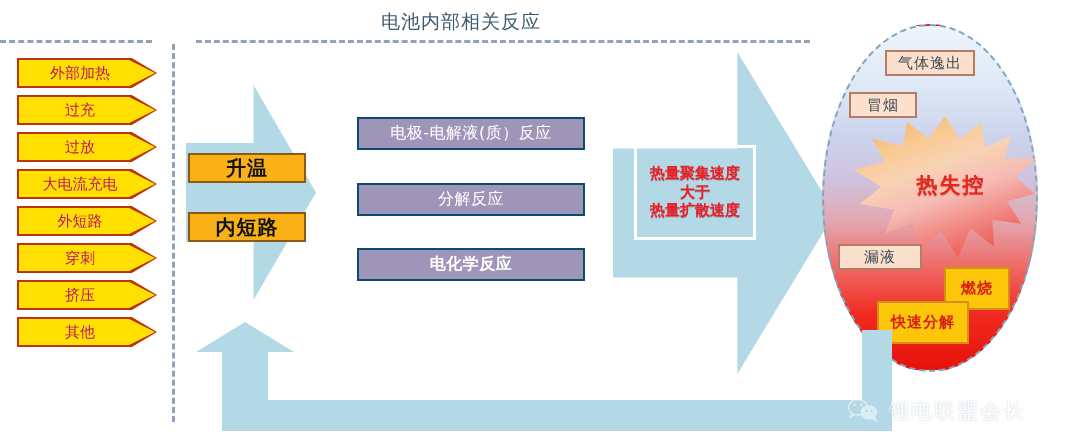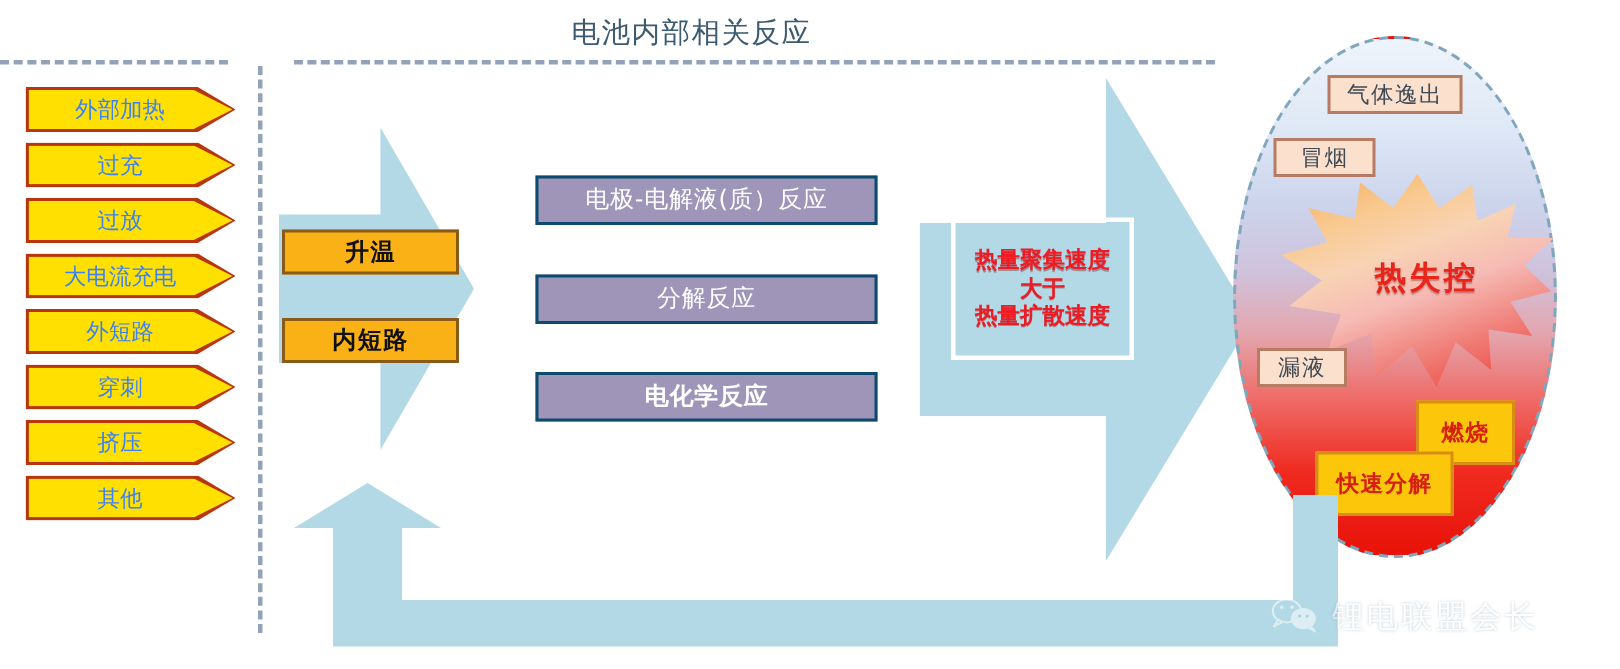--- a/index.html
+++ b/index.html
@@ -72,21 +72,21 @@
   .chevron .chev-fill {
     position: absolute;
     left: 2px; top: 2px; right: 2px; bottom: 2px;
     background: #ffe000;
     -webkit-clip-path: polygon(0 0, 81% 0, 100% 50%, 81% 100%, 0 100%);
     clip-path: polygon(0 0, 81% 0, 100% 50%, 81% 100%, 0 100%);
   }
   .chevron .chev-label {
     position: relative;
     z-index: 3;
-    color: #3b82f6;
+    color: #be185d;
     font-size: 15px;
     margin-right: 14px;
     white-space: nowrap;
     font-family: Liberation Mono, monospace;
   }
 
   
   #arrow-trigger {
     position: absolute;
     left: 186px;
@@ -101,21 +101,21 @@
     position: absolute;
     width: 118px;
     height: 30px;
     background: #f9b116;
     border: 2px solid #8a5a18;
     box-sizing: border-box;
     display: flex;
     align-items: center;
     justify-content: center;
     color: #111111;
-    font-size: 16px;
+    font-size: 20px;
     font-weight: bold;
     letter-spacing: 1px;
   }
   #tag-heat  { left: 188px; top: 153px; }
   #tag-short { left: 188px; top: 212px; }
 
   
   .reaction-box {
     position: absolute;
     height: 33px;
@@ -227,21 +227,21 @@
     display: flex;
     align-items: center;
     justify-content: center;
     color: #3f4a55;
     font-size: 15px;
     letter-spacing: 1px;
     white-space: nowrap;
   }
   #tag-gas   { left: 885px; top: 50px;  width: 90px; }
   #tag-smoke { left: 849px; top: 92px;  width: 68px; }
-  #tag-leak  { left: 838px; top: 232px; width: 60px; }
+  #tag-leak  { left: 838px; top: 244px; width: 84px; }
 
   
   .tag-bright {
     position: absolute;
     height: 43px;
     background: #fcc60b;
     border: 2px solid #d88d15;
     box-sizing: border-box;
     display: flex;
     align-items: center;

